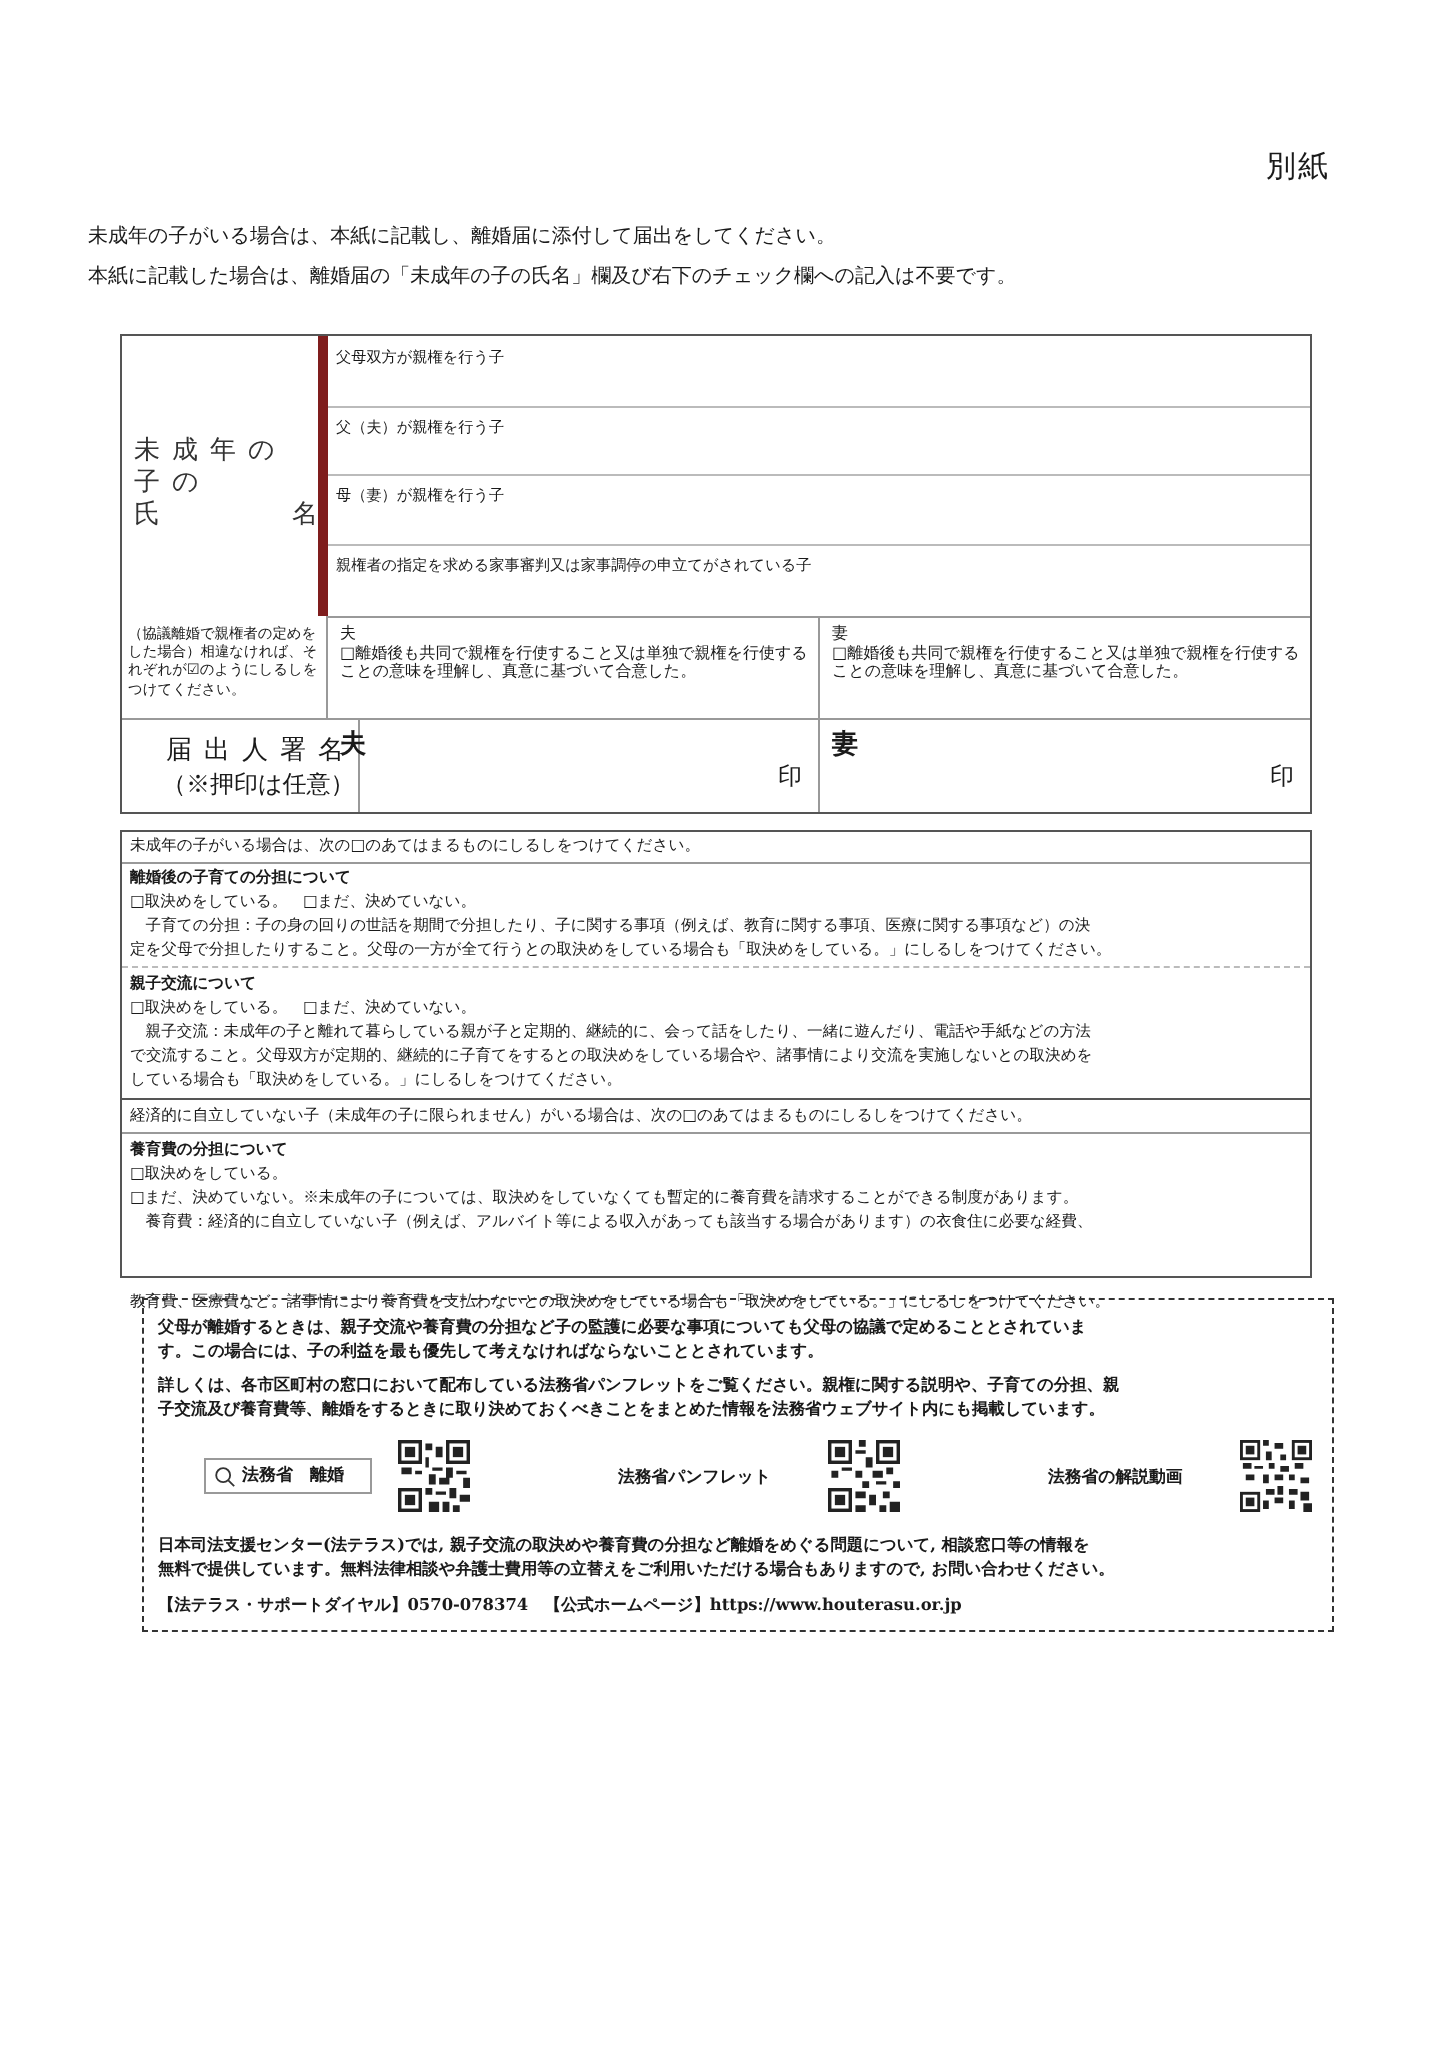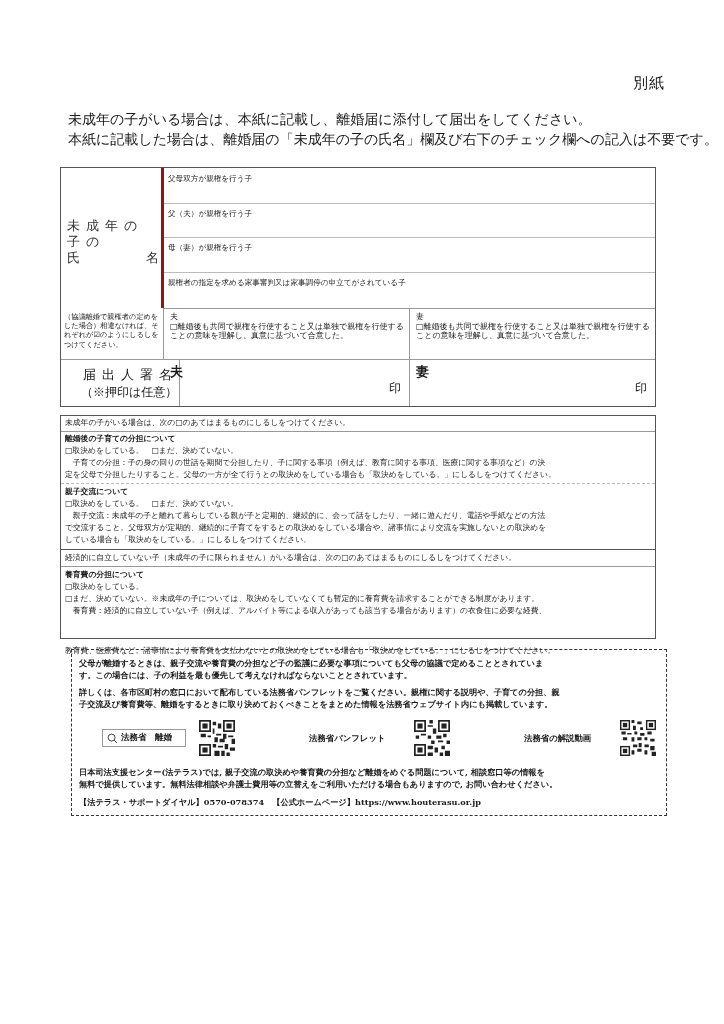--- a/index.html
+++ b/index.html
@@ -1,28 +1,28 @@
 <!DOCTYPE html>
 <html><head>
 <meta charset="utf-8">
 <style>
   html, body { margin:0; padding:0; background:#ffffff; }
   body { width:724px; height:1024px; position:relative; overflow:hidden;
          font-family:"DejaVu Serif", "Liberation Serif", serif; color:#1a1a1a; }
   .abs { position:absolute; }
 
   .bessi { left:633px; top:74px; font-size:15px; letter-spacing:1px; }
-  .intro { left:68px; font-size:14px; white-space:nowrap;text-align:center; }
+  .intro { left:44px; font-size:10px; white-space:nowrap;text-align:center; }
   .intro1 { top:111px; }
   .intro2 { top:131px; }
 
   
   .maintable { left:60px; top:167px; width:596px; height:240px;
                border:1.6px solid #555; border-left-width:1.6px; box-sizing:border-box; }
-  .mt-label { left:0; top:0; width:103px; height:140px; border-right:3px solid #7f1d1d; box-sizing:border-box; }
+  .mt-label { left:0; top:0; width:103px; height:140px; border-right:5px solid #7f1d1d; box-sizing:border-box; }
   .mt-label-text { position:absolute; left:6px; top:50px; font-size:13px; letter-spacing:6px; line-height:16px; color:#333; }
   .mt-label-text .l2 { display:flex; justify-content:space-between; width:92px; letter-spacing:0; }
   .row { position:absolute; left:103px; right:0; border-bottom:1px solid #bbb; font-size:7.6px; }
   .row span { position:absolute; left:4px; top:6px; white-space:nowrap; }
   .r1 { top:0; height:35px; }
   .r2 { top:35px; height:34px; }
   .r3 { top:69px; height:35px; }
   .r4 { top:104px; height:36px; border-bottom:1px solid #999; }
 
   .agree-label { left:0; top:140px; width:103px; height:52px; border-right:1px solid #999;

